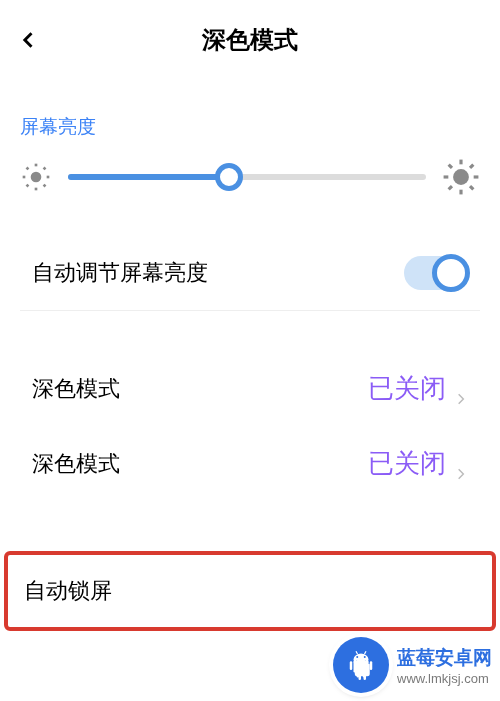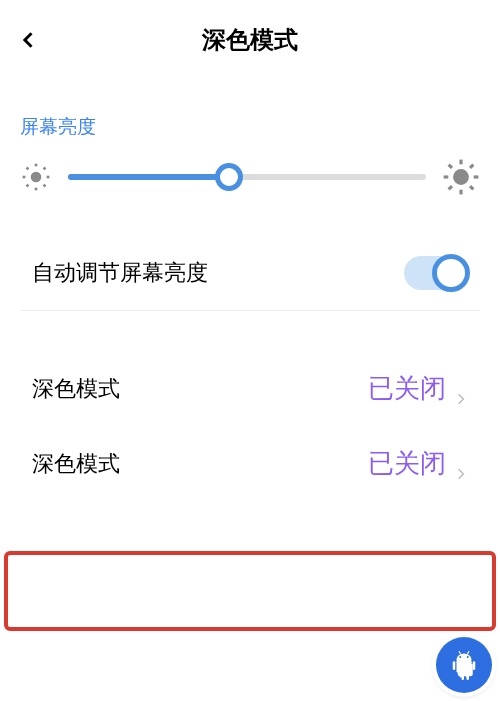--- a/index.html
+++ b/index.html
@@ -131,20 +131,21 @@
       <span class="chev"><svg viewBox="0 0 24 24">
             <polyline points="8 4 16 12 8 20"></polyline>
           </svg></span>
     </div>
   </div>
 
   <div class="gap"></div>
 
   <div class="highlight-wrap">
     <div class="row" style="padding:18px 16px;">
+      <div class="row-label">自动锁屏</div>
     </div>
   </div>
 
   <div class="watermark">
     <div class="wm-badge">
       <svg viewBox="0 0 24 24">
         <path fill="#fff" d="M6 9a6 6 0 0 1 12 0v1H6V9zm-.5 2h13a.5.5 0 0 1 .5.5V19a2 2 0 0 1-2 2h-1v2a1 1 0 0 1-2 0v-2h-2v2a1 1 0 0 1-2 0v-2H9a2 2 0 0 1-2-2v-7.5a.5.5 0 0 1 .5-.5zM8.5 6.5a.8.8 0 1 0 0 1.6.8.8 0 0 0 0-1.6zm7 0a.8.8 0 1 0 0 1.6.8.8 0 0 0 0-1.6zM7 2l1.4 2.2M17 2l-1.4 2.2" stroke="#fff" stroke-width="0"></path>
         <g fill="#fff">
           <path d="M6 8c0-3 2.7-5 6-5s6 2 6 5H6z"></path>
           <circle cx="9" cy="5.5" r="0.8" fill="#2d6fe0"></circle>
@@ -152,15 +153,19 @@
           <rect x="6" y="9" width="12" height="9" rx="1"></rect>
           <rect x="3" y="9" width="2" height="7" rx="1"></rect>
           <rect x="19" y="9" width="2" height="7" rx="1"></rect>
           <rect x="8.5" y="17" width="2" height="5" rx="1"></rect>
           <rect x="13.5" y="17" width="2" height="5" rx="1"></rect>
           <line x1="8" y1="1" x2="9.2" y2="3.2" stroke="#fff" stroke-width="1"></line>
           <line x1="16" y1="1" x2="14.8" y2="3.2" stroke="#fff" stroke-width="1"></line>
         </g>
       </svg>
     </div>
+    <div class="wm-text">
+      <span class="wm-title">蓝莓安卓网</span>
+      <span class="wm-url">www.lmkjsj.com</span>
+    </div>
   </div>
 
 </div>
 
 </body></html>

